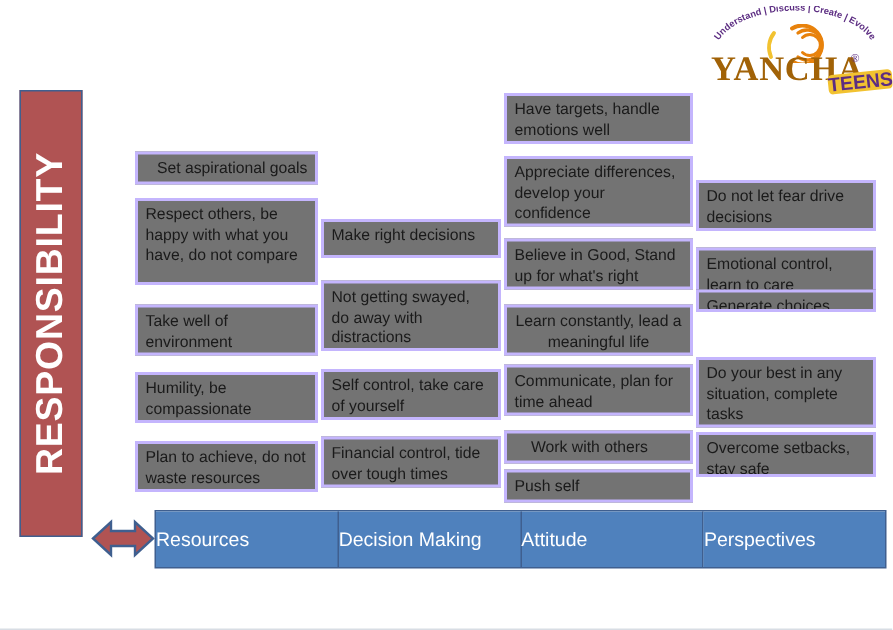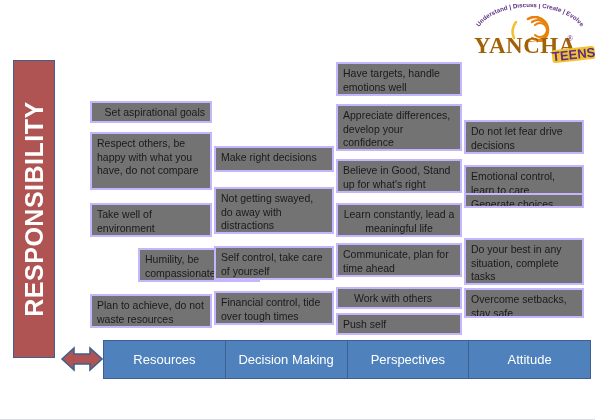--- a/index.html
+++ b/index.html
@@ -139,21 +139,21 @@
     box-sizing: border-box;
     border: 1px solid #3F5F8F;
   }
   .category-cell {
     flex: 1 1 0;
     background: #4F81BD;
     border-right: 1px solid #3F5F8F;
     color: #ffffff;
     display: flex;
     align-items: center;
-    justify-content: center;
+    justify-content: flex-start;
     font-family: "Liberation Sans", sans-serif;
     font-size: 13px;
     box-sizing: border-box;
   }
   .category-cell:last-child { border-right: none; }
 </style>
 </head>
 <body>
 
 <div id="canvas">
@@ -188,21 +188,21 @@
 
   <svg id="link-arrow" viewBox="0 0 44 30">
     <polygon points="2,15 14,4 14,10 30,10 30,4 42,15 30,26 30,20 14,20 14,26" fill="#B05353" stroke="#3F5F8F" stroke-width="1.6" stroke-linejoin="miter"></polygon>
   </svg>
 
   <div id="columns-root">
       <div class="col">
         <div class="item-box" style="left: 90px; top: 101px; width: 122px; height: 22px; text-align: right;">Set aspirational goals</div>
         <div class="item-box" style="left: 90px; top: 132px; width: 122px; height: 58px;">Respect others, be happy with what you have, do not compare</div>
         <div class="item-box" style="left: 90px; top: 203px; width: 122px; height: 34px;">Take well of environment</div>
-        <div class="item-box" style="left: 90px; top: 248px; width: 122px; height: 34px; margin-left: 48px;">Humility, be compassionate</div>
+        <div class="item-box" style="left: 90px; top: 248px; width: 122px; height: 34px;">Humility, be compassionate</div>
         <div class="item-box" style="left: 90px; top: 294px; width: 122px; height: 34px;">Plan to achieve, do not waste resources</div>
       </div>
       <div class="col">
         <div class="item-box" style="left: 214px; top: 146px; width: 120px; height: 26px;">Make right decisions</div>
         <div class="item-box" style="left: 214px; top: 187px; width: 120px; height: 47px;">Not getting swayed, do away with distractions</div>
         <div class="item-box" style="left: 214px; top: 246px; width: 120px; height: 34px;">Self control, take care of yourself</div>
         <div class="item-box" style="left: 214px; top: 291px; width: 120px; height: 34px;">Financial control, tide over tough times</div>
       </div>
       <div class="col">
         <div class="item-box" style="left: 336px; top: 62px; width: 126px; height: 34px;">Have targets, handle emotions well</div>
@@ -223,20 +223,20 @@
     </div>
 
   <div id="category-bar">
     <div class="category-cell">
       <span>Resources</span>
     </div>
     <div class="category-cell">
       <span>Decision Making</span>
     </div>
     <div class="category-cell">
+      <span>Attitude</span>
+    </div>
+    <div class="category-cell">
       <span>Perspectives</span>
     </div>
-    <div class="category-cell">
-      <span>Attitude</span>
-    </div>
   </div>
 
 </div>
 
 </body></html>

